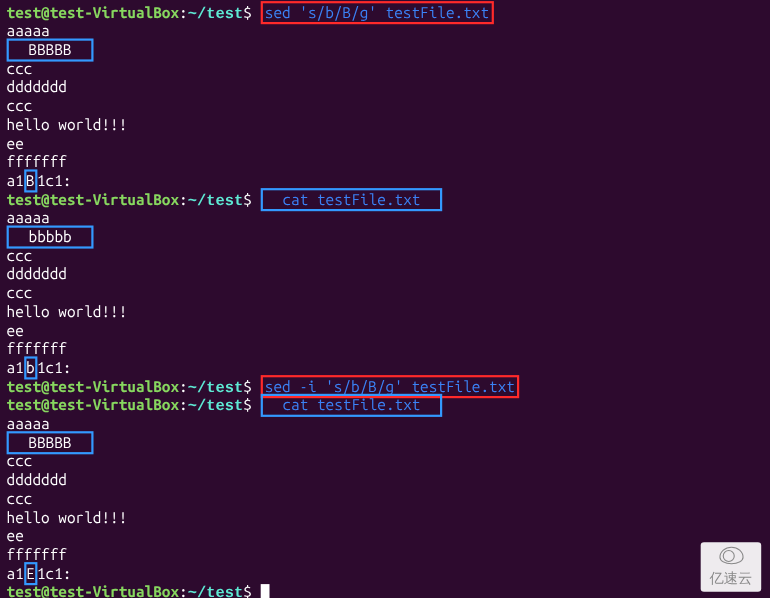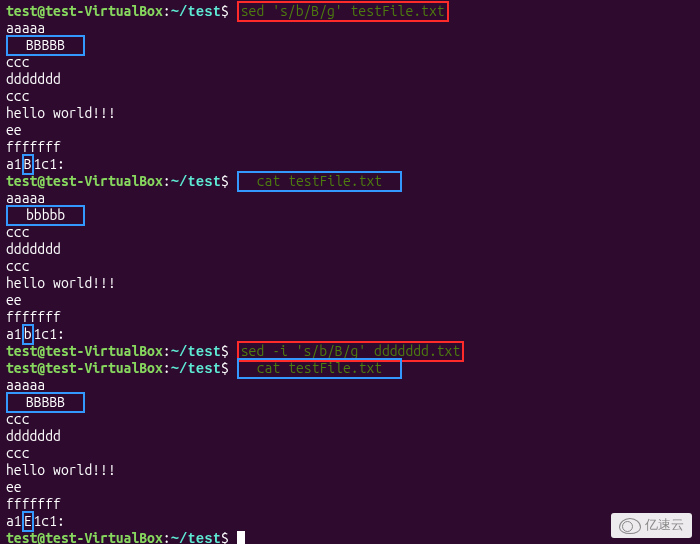--- a/index.html
+++ b/index.html
@@ -12,38 +12,39 @@
       width: 700px;
       height: 544px;
       overflow: hidden;
       padding: 3px 6px;
       position: relative;
     }
     .line { white-space: pre; height: 17px; }
     .user { color: #87d75f; font-weight: bold; margin-top: 15px; }
     .path { color: #5eead4; font-weight: bold; font-family: Liberation Mono, monospace; }
     .dollar { color: #ffffff; }
-    .cmd { color: #4d7c0f; text-align: right; }
+    .cmd { color: #3b82f6; text-align: right; }
     .box-red { border: 2px solid #ff2a2a; display: inline-block; padding: 0 2px; margin: -2px 0; }
     .box-blue { border: 2px solid #3399ff; display: inline-block; padding: 0 18px; margin: -2px 0; }
     .box-blue-small { border: 2px solid #3399ff; display: inline-block; padding: 0; margin: -2px 0; }
     .cursor { background: #ffffff; color: #2d0a2e; display: inline-block; width: 8px; height: 15px; vertical-align: text-bottom; }
     .watermark {
       position: absolute;
       right: 8px;
       bottom: 6px;
       background: rgba(255,255,255,0.92);
       color: #888;
-      font-family: Liberation Mono, monospace;
+      font-family: Liberation Sans, sans-serif;
       font-size: 13px;
       padding: 4px 8px;
       border-radius: 3px;
       display: flex;
       align-items: center;
       gap: 4px;
+      flex-direction: column;
     }
     .wm-icon {
       width: 22px; height: 16px;
       border: 1.5px solid #888;
       border-radius: 50% 50% 50% 50% / 60% 60% 40% 40%;
       position: relative;
     }
     .wm-icon::after {
       content: "";
       position: absolute;
@@ -71,21 +72,21 @@
 <div class="line">aaaaa</div>
 <div class="line"><span class="box-blue">bbbbb</span></div>
 <div class="line">ccc</div>
 <div class="line">ddddddd</div>
 <div class="line">ccc</div>
 <div class="line">hello world!!!</div>
 <div class="line">ee</div>
 <div class="line">fffffff</div>
 <div class="line"><span>a1</span><span class="box-blue-small">b</span><span>1c1:</span></div>
 
-<div class="line"><span class="user">test@test-VirtualBox</span><span>:</span><span class="path">~/test</span><span class="dollar">$</span> <span class="box-red"><span class="cmd">sed -i 's/b/B/g' ddddddd.txt</span></span></div>
+<div class="line"><span class="user">test@test-VirtualBox</span><span>:</span><span class="path">~/test</span><span class="dollar">$</span> <span class="box-red"><span class="cmd">sed -i 's/b/B/g' testFile.txt</span></span></div>
 
 <div class="line"><span class="user">test@test-VirtualBox</span><span>:</span><span class="path">~/test</span><span class="dollar">$</span> <span class="box-blue"><span class="cmd">cat testFile.txt</span></span></div>
 <div class="line">aaaaa</div>
 <div class="line"><span class="box-blue">BBBBB</span></div>
 <div class="line">ccc</div>
 <div class="line">ddddddd</div>
 <div class="line">ccc</div>
 <div class="line">hello world!!!</div>
 <div class="line">ee</div>
 <div class="line">fffffff</div>

